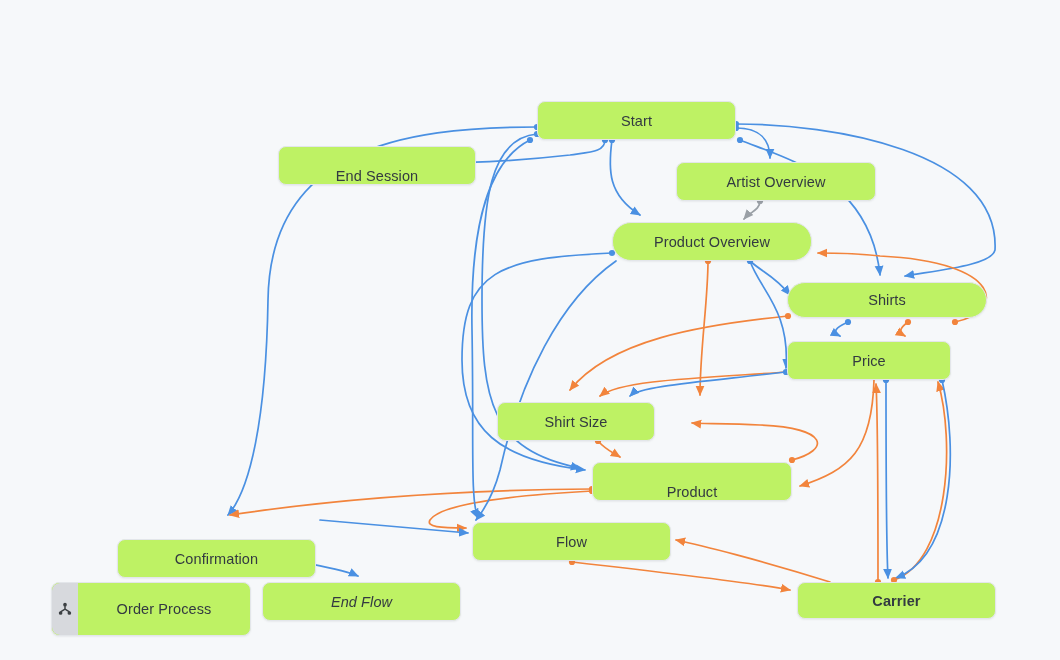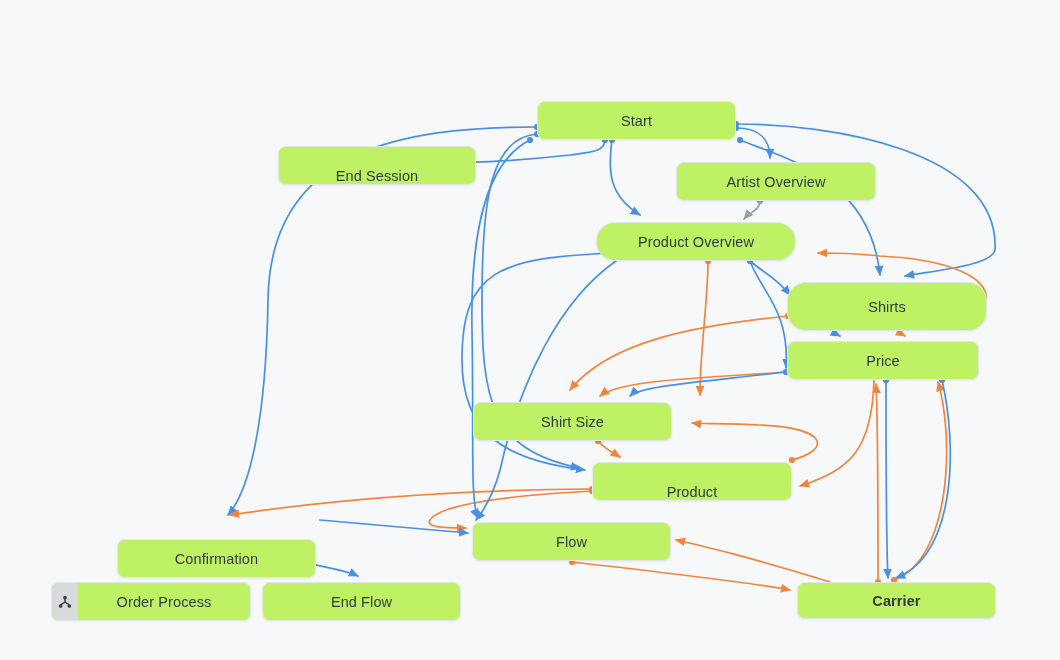--- a/index.html
+++ b/index.html
@@ -149,60 +149,60 @@
     <span class="node-label">Start</span>
   </div>
       <div class="node" style="left: 278px; top: 146px; width: 198px; height: 39px; align-items: flex-end;">
 
     <span class="node-label">End Session</span>
   </div>
       <div class="node" style="left: 667px; top: 162px; width: 200px; height: 39px; margin-left: 9px;">
 
     <span class="node-label">Artist Overview</span>
   </div>
-      <div class="node" style="left: 596px; top: 222px; width: 200px; height: 39px; border-radius: 19px;">
+      <div class="node" style="left: 612px; top: 222px; width: 200px; height: 39px; border-radius: 19px;">
 
     <span class="node-label">Product Overview</span>
   </div>
-      <div class="node" style="left: 787px; top: 282px; width: 200px; height: 49px; border-radius: 19px;">
+      <div class="node" style="left: 787px; top: 282px; width: 200px; height: 36px; border-radius: 19px;">
 
     <span class="node-label">Shirts</span>
   </div>
-      <div class="node" style="left: 787px; top: 341px; width: 192px; height: 39px;">
+      <div class="node" style="left: 787px; top: 341px; width: 164px; height: 39px;">
 
     <span class="node-label">Price</span>
   </div>
-      <div class="node" style="left: 473px; top: 402px; width: 199px; height: 39px;">
+      <div class="node" style="left: 497px; top: 402px; width: 158px; height: 39px;">
 
     <span class="node-label">Shirt Size</span>
   </div>
       <div class="node" style="left: 592px; top: 462px; width: 200px; height: 39px; align-items: flex-end;">
 
     <span class="node-label">Product</span>
   </div>
       <div class="node" style="left: 117px; top: 522px; width: 199px; height: 39px; margin-top: 17px;">
 
     <span class="node-label">Confirmation</span>
   </div>
       <div class="node" style="left: 472px; top: 522px; width: 199px; height: 39px;">
 
     <span class="node-label">Flow</span>
   </div>
-      <div class="node has-badge" style="left: 51px; top: 582px; width: 200px; height: 39px;">
+      <div class="node has-badge" style="left: 51px; top: 582px; width: 200px; height: 54px;">
     <span class="node-badge">
       <svg width="14" height="14" viewBox="0 0 16 16" aria-hidden="true">
         <circle cx="8" cy="3" r="2.1" fill="#3c4043"></circle>
         <circle cx="3" cy="12.6" r="2.1" fill="#3c4043"></circle>
         <circle cx="13" cy="12.6" r="2.1" fill="#3c4043"></circle>
         <path d="M8 5.1 L8 8.2 M8 8.2 L3.4 11.1 M8 8.2 L12.6 11.1" stroke="#3c4043" stroke-width="1.7" fill="none" stroke-linecap="round"></path>
       </svg>
     </span>
     <span class="node-label">Order Process</span>
   </div>
-      <div class="node" style="left: 262px; top: 582px; width: 199px; height: 39px;">
+      <div class="node" style="left: 262px; top: 582px; width: 199px; height: 39px; font-style: italic;">
 
     <span class="node-label">End Flow</span>
   </div>
       <div class="node" style="left: 797px; top: 582px; width: 199px; height: 37px; font-weight: bold;">
 
     <span class="node-label">Carrier</span>
   </div>
     </div>
 
 </div>

